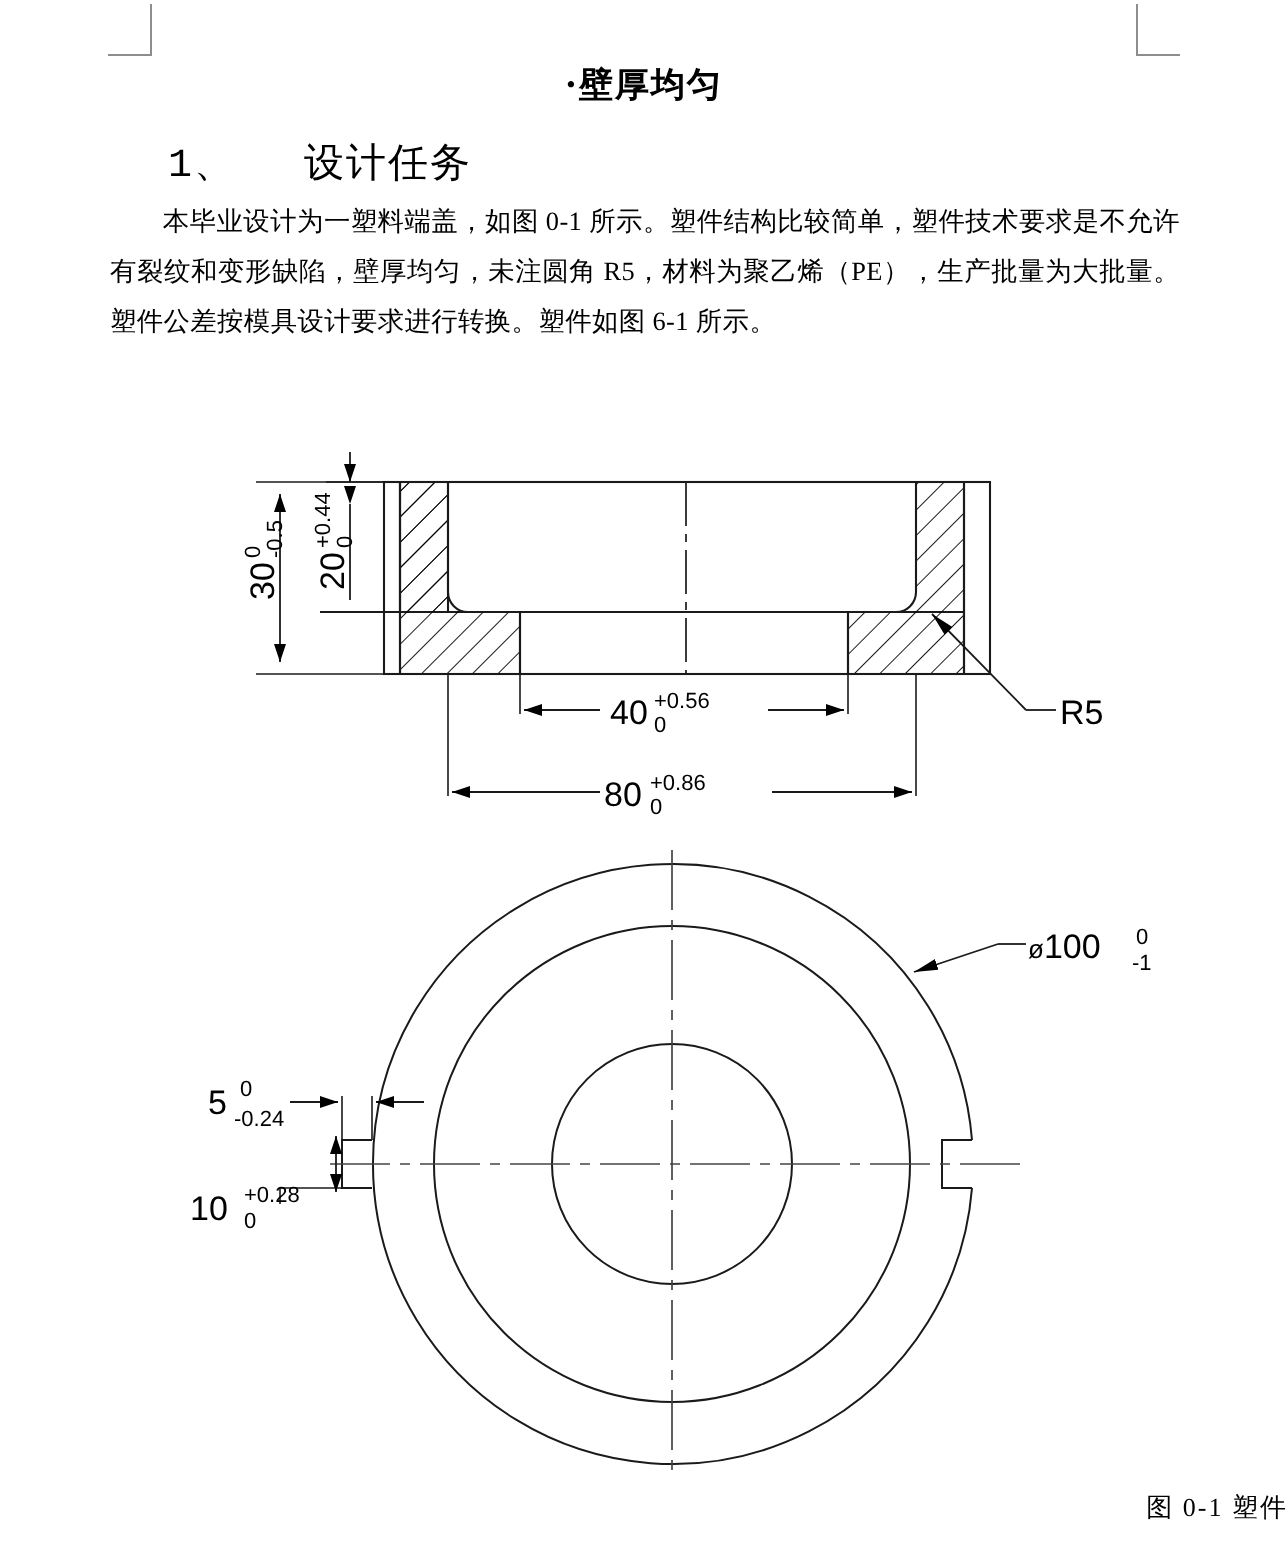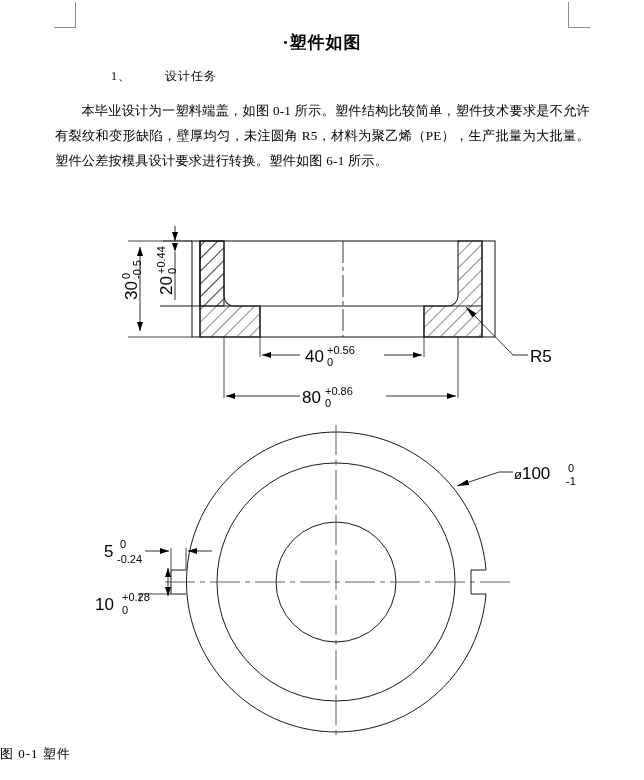--- a/index.html
+++ b/index.html
@@ -24,54 +24,54 @@
   .crop.tr .h{right:0;bottom:0;height:1px;width:22px;}
 
   
   .doc-title{
     position:absolute;left:0;right:0;top:31px;
     text-align:center;
     font-family:"DejaVu Serif","Liberation Serif",serif;
     font-weight:bold;font-size:17px;letter-spacing:1px;
   }
   .heading{
-    position:absolute;left:111px;top:68px;
-    font-size:12px;letter-spacing:1px;
+    position:absolute;left:84px;top:68px;
+    font-size:20px;letter-spacing:1px;font-family:Liberation Mono, monospace;
   }
   .heading .num{margin-right:34px;}
   .body-para{
     position:absolute;left:55px;top:98px;width:535px;
     font-size:13.2px;line-height:25px;
     text-align:justify;text-indent:2em;
     letter-spacing:.2px;
   }
   .caption{
     position:absolute;left:0;right:0;top:745px;
-    text-align:left;font-size:13px;letter-spacing:1px;
+    text-align:right;font-size:13px;letter-spacing:1px;
   }
 
   
   svg.draw{position:absolute;left:0;top:0;width:644px;height:780px;}
   svg.draw text{font-family:"Liberation Sans","DejaVu Sans",sans-serif;fill:#000;}
 </style>
 </head>
 <body>
 
 <div class="page">
 
   <div class="crop tl">
       <i class="v"></i>
       <i class="h"></i>
     </div>
   <div class="crop tr">
       <i class="v"></i>
       <i class="h"></i>
     </div>
 
-  <div class="doc-title">·塑件如图</div>
+  <div class="doc-title">·壁厚均匀</div>
 
   <div class="heading">
     <span class="num">1、</span><span>设计任务</span>
   </div>
 
   <div class="body-para">本毕业设计为一塑料端盖，如图 0-1 所示。塑件结构比较简单，塑件技术要求是不允许有裂纹和变形缺陷，壁厚均匀，未注圆角 R5，材料为聚乙烯（PE），生产批量为大批量。塑件公差按模具设计要求进行转换。塑件如图 6-1 所示。</div>
 
   <svg class="draw" viewBox="0 0 644 780">
     <defs>
       <marker id="ar" markerWidth="10" markerHeight="8" refX="9" refY="4" orient="auto" markerUnits="userSpaceOnUse">

